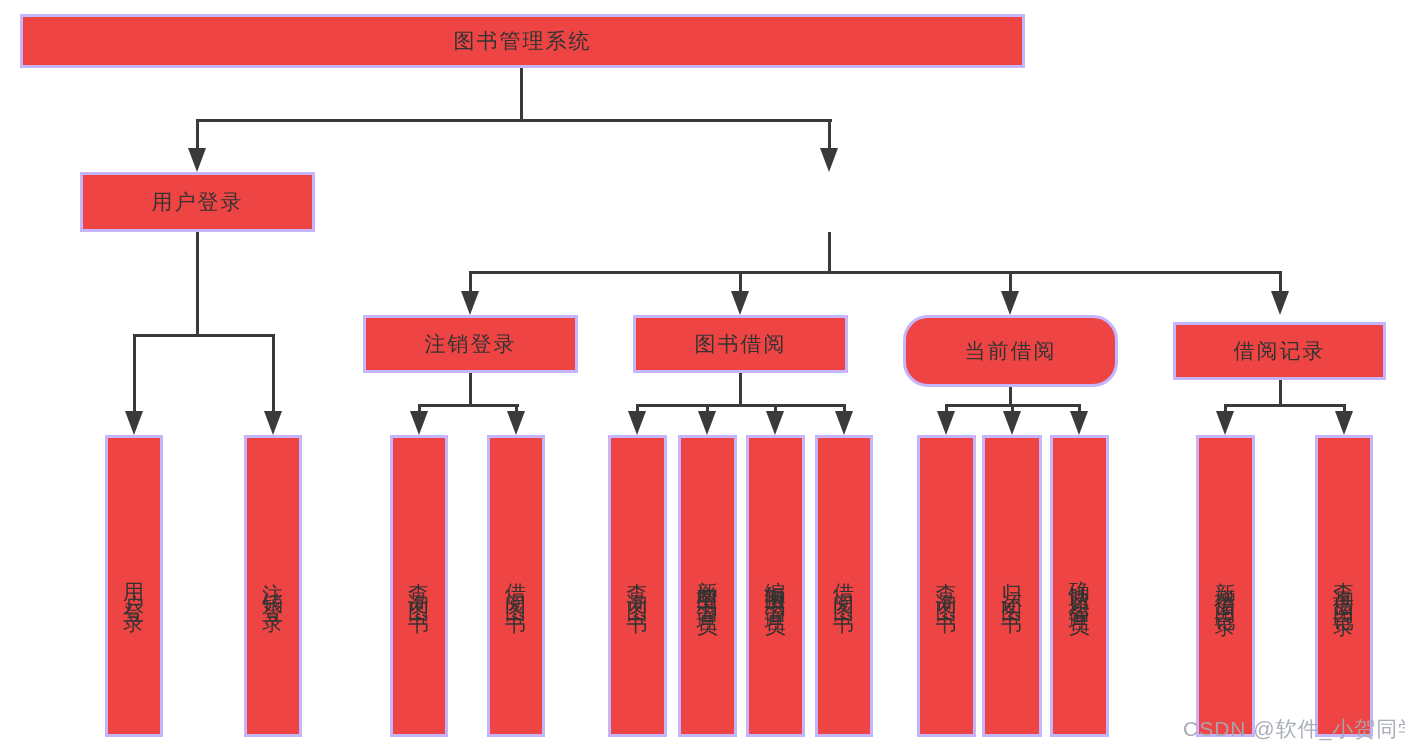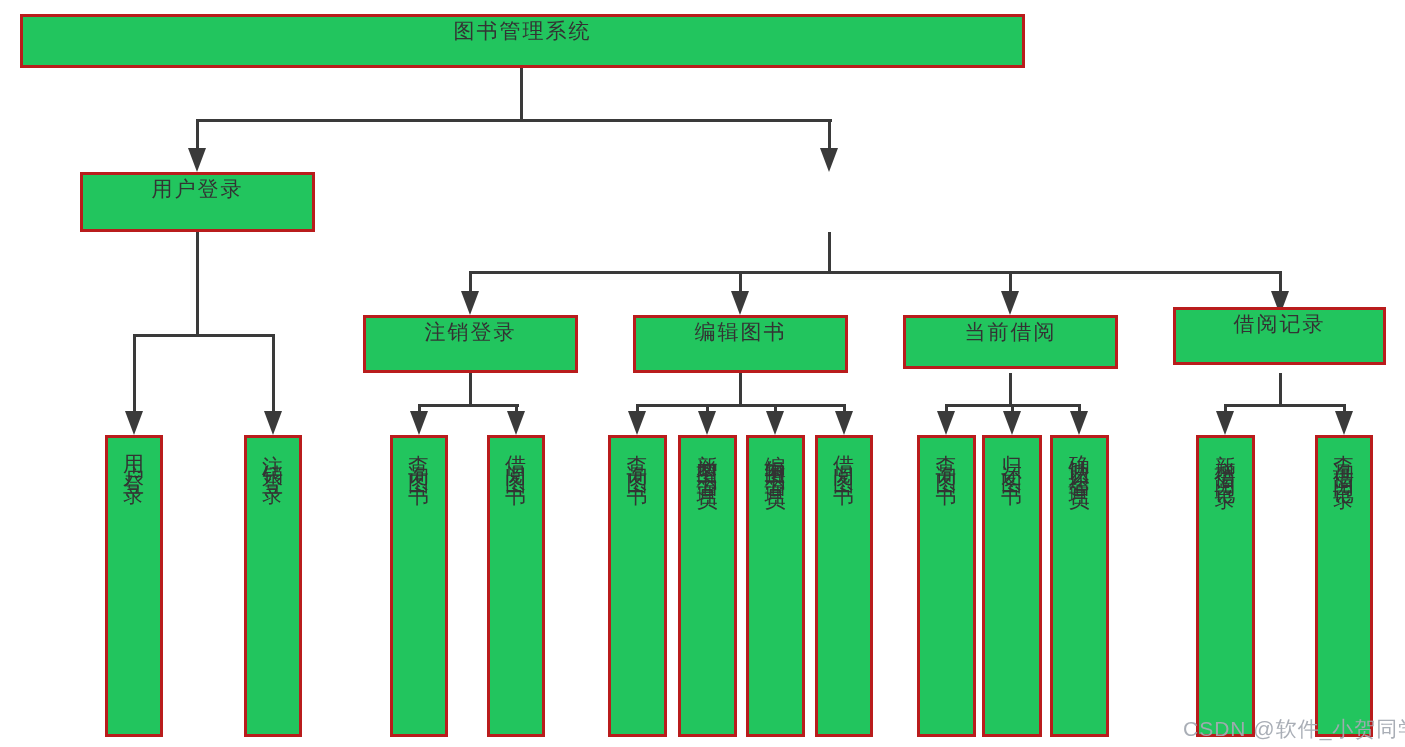--- a/index.html
+++ b/index.html
@@ -7,23 +7,24 @@
     position:relative;
     width:1405px;height:747px;
     background:#ffffff;
     font-family:"Liberation Sans","DejaVu Sans",sans-serif;
     color:#333333;
     overflow:hidden;
   }
   .box{
     position:absolute;
     box-sizing:border-box;
-    background:#22c55e;
-    border:3px solid #b91c1c;
+    background:#ef4444;
+    border:3px solid #c4b5fd;
     display:flex;
+    align-items:center;
     justify-content:center;
     font-size:21px;
     letter-spacing:2px;
     color:#333333;
     z-index:2;
   }
   .vbox{
     font-size:21px;
   }
   .vbox .vtext{
@@ -87,26 +88,26 @@
   <div class="ar" style="left:731px;top:291px;"></div>
   <div class="vl" style="left:1009px;top:271px;height:22px;"></div>
   <div class="ar" style="left:1001px;top:291px;"></div>
   <div class="vl" style="left:1279px;top:271px;height:22px;"></div>
   <div class="ar" style="left:1271px;top:291px;"></div>
 
   <div class="box" style="left:363px;top:315px;width:215px;height:58px;">
     <span>注销登录</span>
   </div>
   <div class="box" style="left:633px;top:315px;width:215px;height:58px;">
-    <span>编辑图书</span>
+    <span>图书借阅</span>
   </div>
-  <div class="box" style="left:903px;top:315px;width:215px;height:54px;">
+  <div class="box" style="left:903px;top:315px;width:215px;height:72px;border-radius:25px;">
     <span>当前借阅</span>
   </div>
-  <div class="box" style="left:1173px;top:307px;width:213px;height:58px;">
+  <div class="box" style="left:1173px;top:322px;width:213px;height:58px;">
     <span>借阅记录</span>
   </div>
 
   <div class="vl" style="left:469px;top:373px;height:34px;"></div>
   <div class="hl" style="left:418px;top:404px;width:101px;"></div>
   <div class="vl" style="left:418px;top:404px;height:10px;"></div>
   <div class="ar" style="left:410px;top:411px;"></div>
   <div class="vl" style="left:515px;top:404px;height:10px;"></div>
   <div class="ar" style="left:507px;top:411px;"></div>
 

